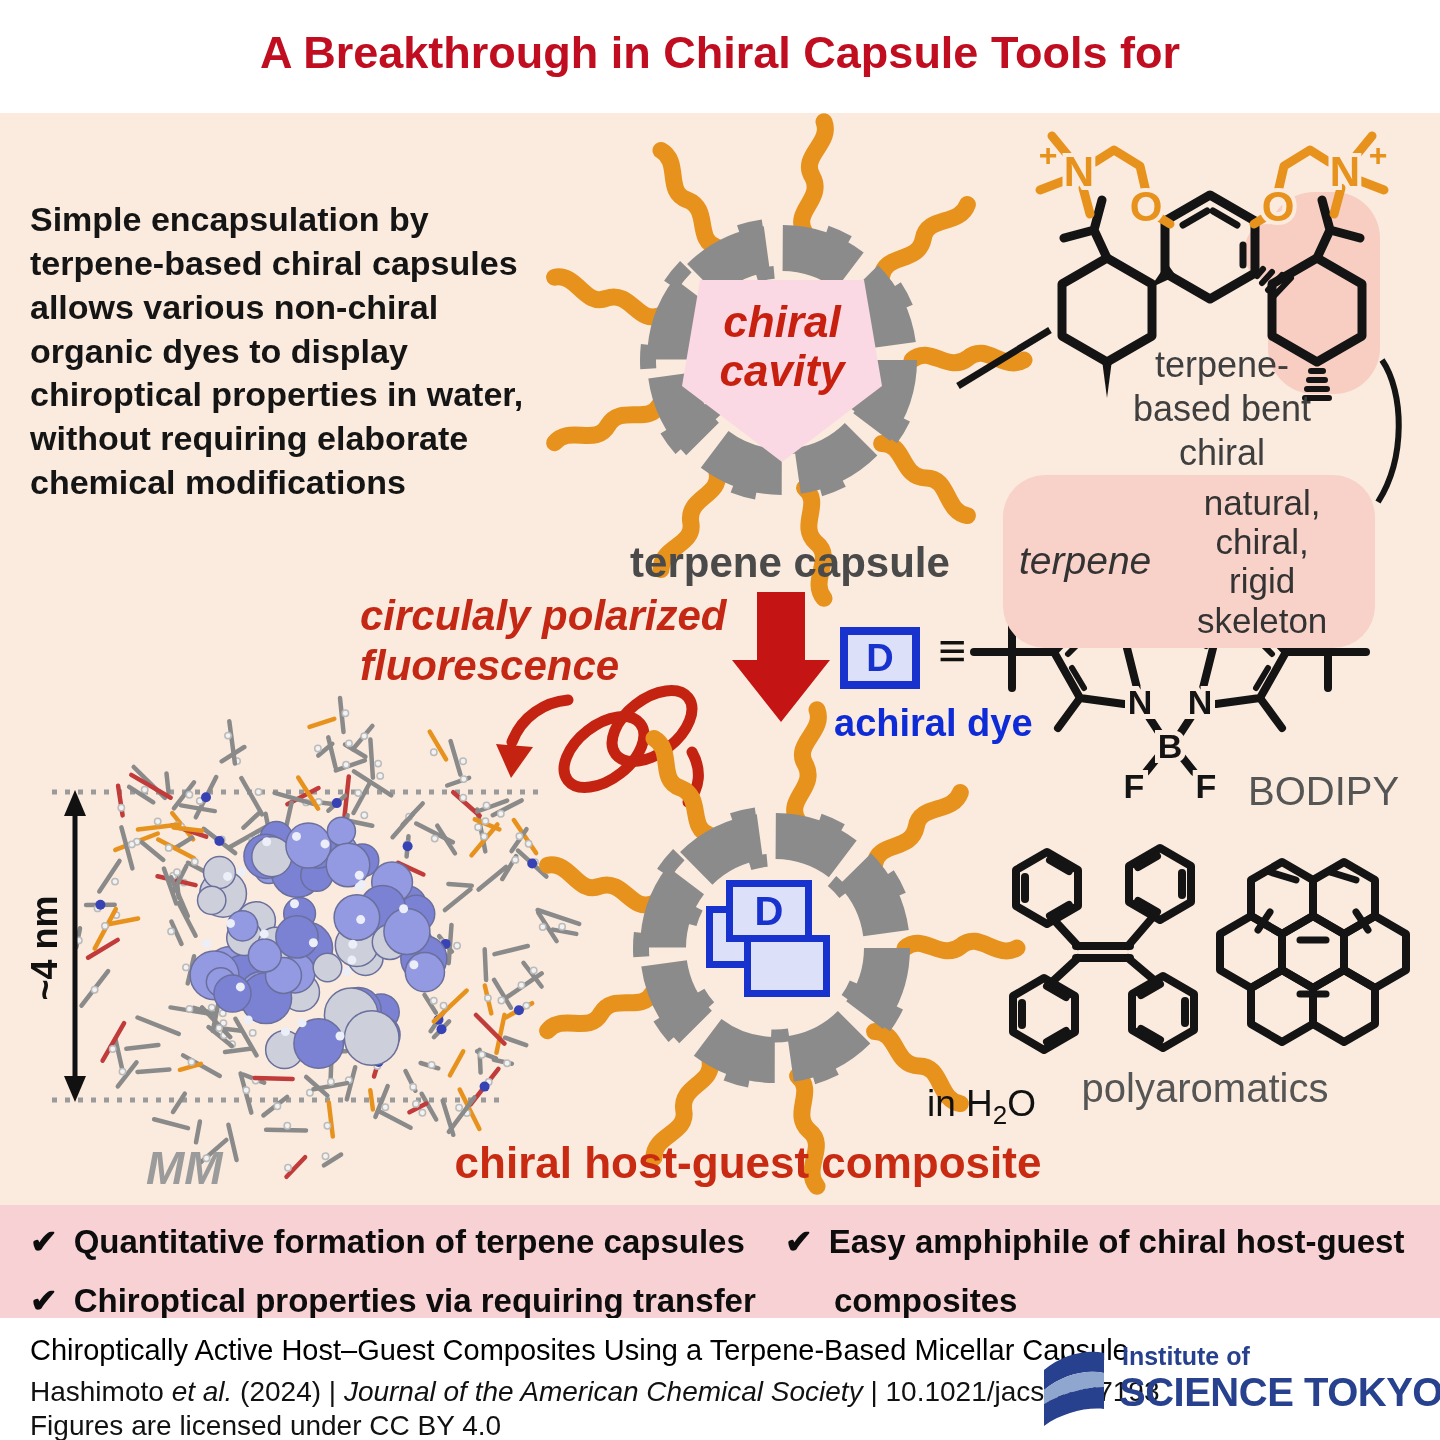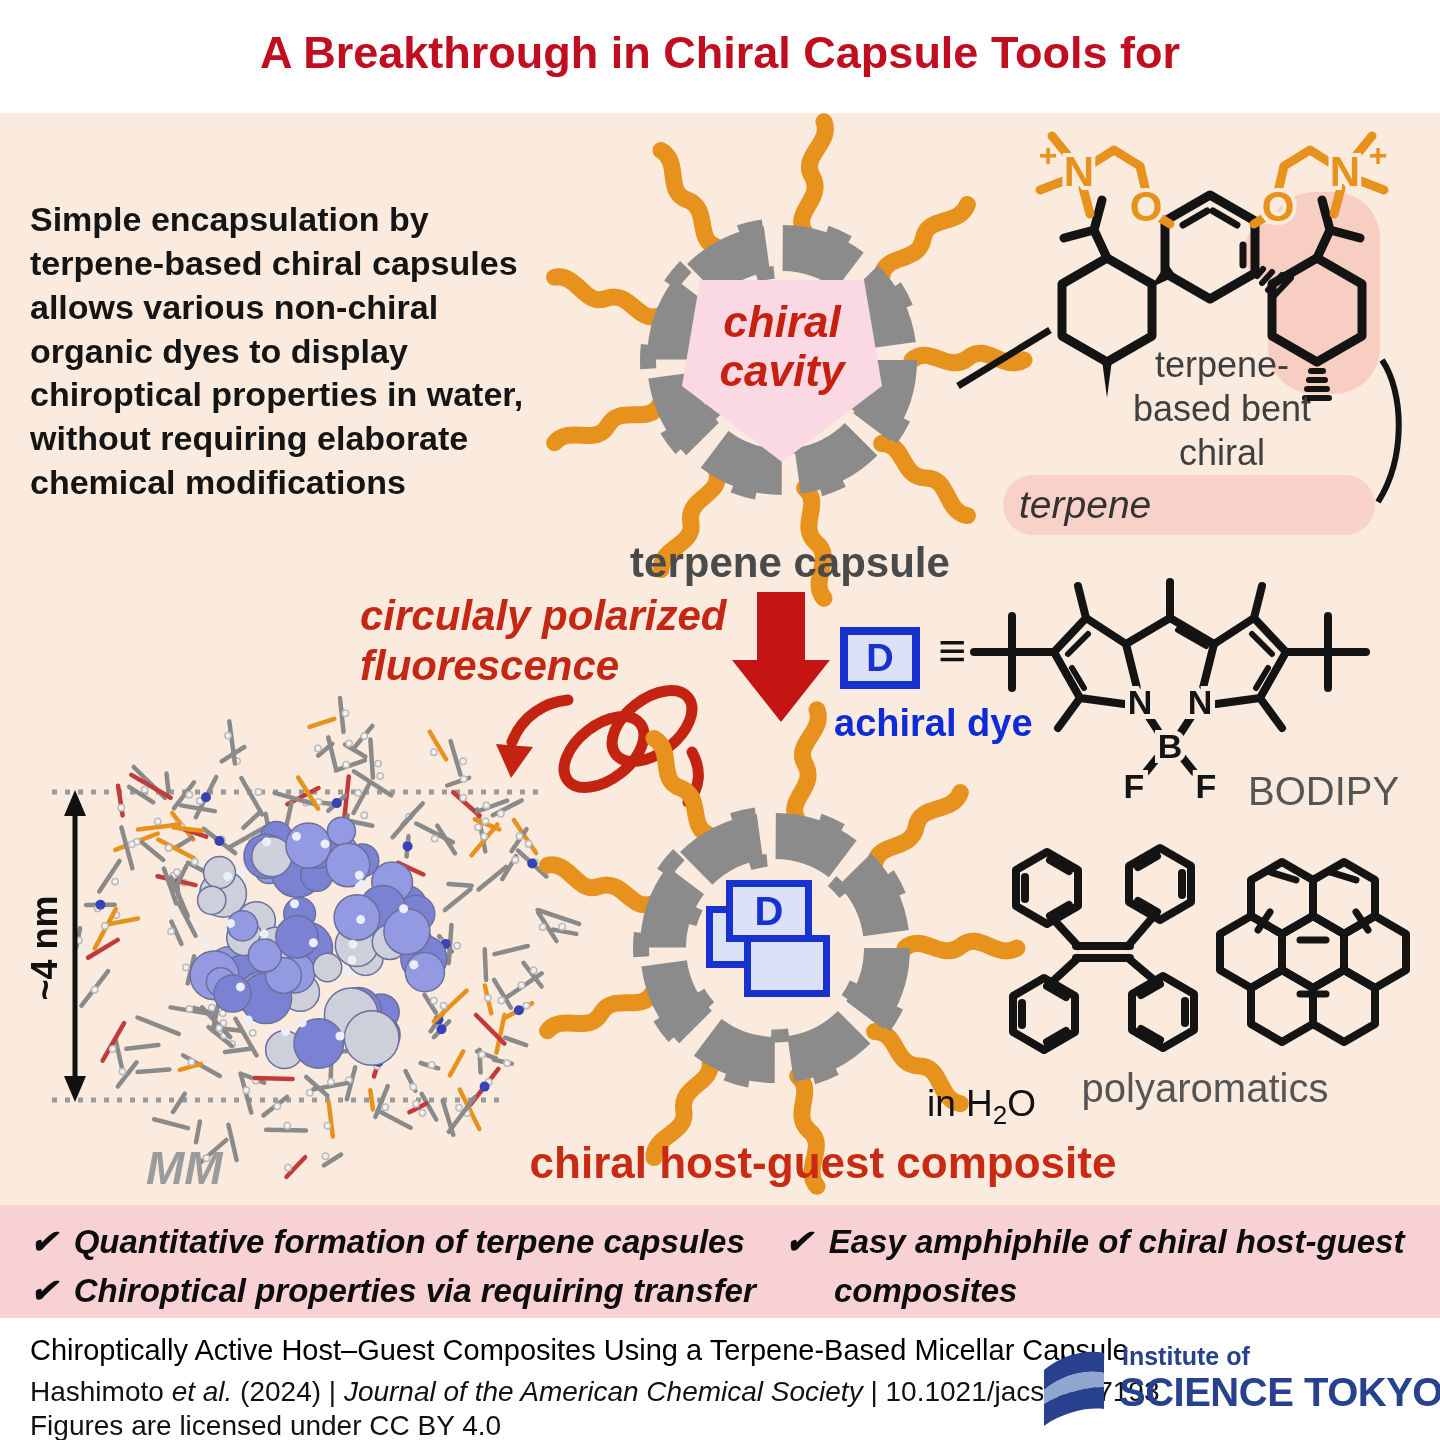--- a/index.html
+++ b/index.html
@@ -29,21 +29,21 @@
   .dbox-top{left:840px;top:514px;width:80px;height:62px;font-size:38px;}
   .dbox-b{border-width:7px;width:86px;height:62px;font-size:40px;}
   .equiv{left:938px;top:510px;font-size:48px;font-weight:bold;color:#111;}
   .achiral{left:834px;top:589px;font-size:38px;font-weight:bold;color:#0D2BD6;white-space:nowrap;}
   .graylabel{font-size:40px;color:#555;white-space:nowrap;}
   .nm{font-size:36px;font-weight:600;color:#111;white-space:nowrap;}
   .mm{left:146px;top:1028px;font-size:46px;font-weight:bold;font-style:italic;color:#9b9b9b;}
   .inh2o{left:918px;top:970px;font-size:37px;color:#111;white-space:nowrap;margin-left:9px;}
   .inh2o sub{font-size:26px;}
   .composite{font-size:44px;font-weight:bold;color:#C82A12;white-space:nowrap;}
-  .check-col{position:absolute;top:16px;display:flex;flex-direction:column;gap:8px;font-style:italic;}
+  .check-col{position:absolute;top:16px;display:flex;flex-direction:column;gap:18px;}
   .check-item{font-size:33px;font-weight:bold;color:#0d0d0d;line-height:1.25;white-space:nowrap;}
   .check-mark{margin-right:16px;}
   .check-indent{padding-left:49px;}
   .paper-title{left:30px;top:16px;font-size:29px;font-weight:normal;color:#000000;white-space:nowrap;}
   .citation{left:30px;top:58px;font-size:28px;color:#111;white-space:nowrap;}
   .citation .it{font-style:italic;}
   .license{left:30px;top:92px;font-size:28px;color:#111;white-space:nowrap;}
   .logo-text1{left:1122px;top:24px;font-size:25px;font-weight:600;color:#27418F;}
   .logo-text2{left:1119px;top:52px;font-size:40px;font-weight:bold;color:#27418F;letter-spacing:-0.5px;white-space:nowrap;}
   svg{display:block;}
@@ -578,20 +578,22 @@
     <div class="abs cavity pre center" style="left:782px;top:233px;">chiral
 cavity</div>
 
     <div class="abs capsule-name center" style="left:790px;top:450px;">terpene capsule</div>
 
     <div class="abs amph-label center" style="left:1222px;top:318px;">terpene-based bent
 chiral amphiphile</div>
 
     <div class="abs terpene-box">
       <span class="terpene-word">terpene</span>
+      <span class="terpene-desc pre">natural, chiral,
+rigid skeleton</span>
     </div>
 
     <div class="abs cpl pre">circulaly polarized
 fluorescence</div>
 
     <div class="abs dbox dbox-top">
       <span>D</span>
     </div>
     <div class="abs equiv">≡</div>
     <div class="abs achiral">achiral dye</div>
@@ -605,21 +607,21 @@
     <div class="abs dbox dbox-b" style="left:726px;top:767px;">
       <span>D</span>
     </div>
 
     <div class="abs inh2o">
       <span>in H</span><sub>2</sub><span>O</span>
     </div>
 
     <div class="abs graylabel center" style="left:1205px;top:975px;">polyaromatics</div>
 
-    <div class="abs composite center" style="left:823px;top:1050px;">chiral host-guest composite</div>
+    <div class="abs composite center" style="left:748px;top:1050px;">chiral host-guest composite</div>
   </div>
 
   <div class="band pink-band">
     <div class="check-col" style="left:30px;">
       <div class="check-item">
         <span class="check-mark">✔</span><span>Quantitative formation of terpene capsules</span>
       </div>
       <div class="check-item">
         <span class="check-mark">✔</span><span>Chiroptical properties via requiring transfer</span>
       </div>

